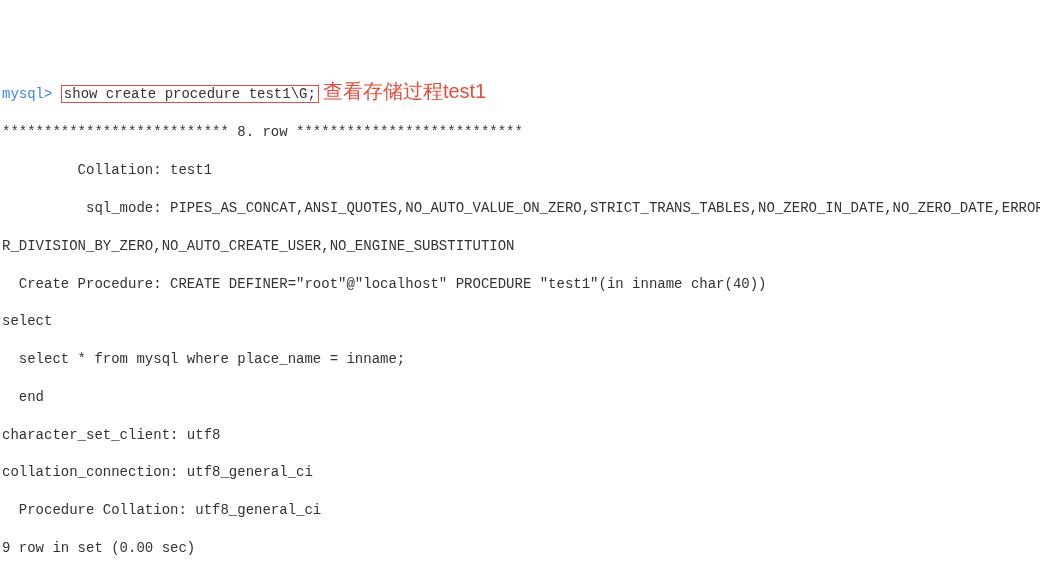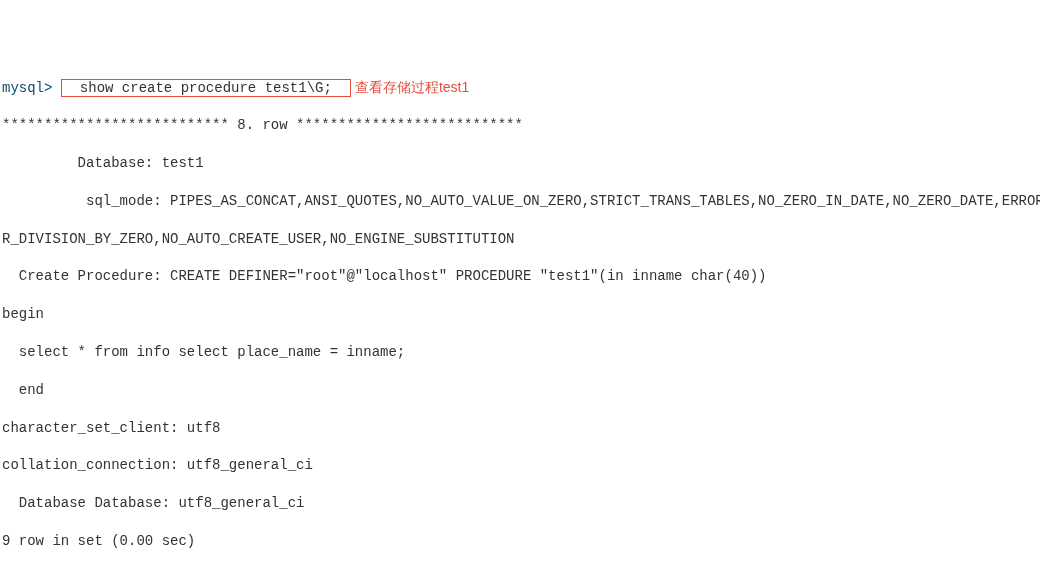--- a/index.html
+++ b/index.html
@@ -10,50 +10,50 @@
       line-height: 1.35;
       background: #ffffff;
       color: #333333;
       white-space: pre;
       overflow-x: hidden;
     }
     .line {
       display: block;
     }
     .prompt {
-      color: #0c4a6e;
+      color: #3b82f6;
     }
     .boxed {
       border: 1px solid #e74c3c;
-      padding: 0 18px;
+      padding: 0 2px;
     }
     .anno {
       color: #e74c3c;
       font-family: "Microsoft YaHei", sans-serif;
-      font-size: 14px;
+      font-size: 20px;
       margin-left: 4px;
     }
   </style>
 </head>
 <body>
 
 
 
 <span class="line"><span class="prompt">mysql&gt;</span> <span class="boxed">show create procedure test1\G;</span><span class="anno">查看存储过程test1</span></span>
 <span class="line">*************************** 8. row ***************************</span>
-<span class="line">         Database: test1</span>
+<span class="line">         Collation: test1</span>
 <span class="line">          sql_mode: PIPES_AS_CONCAT,ANSI_QUOTES,NO_AUTO_VALUE_ON_ZERO,STRICT_TRANS_TABLES,NO_ZERO_IN_DATE,NO_ZERO_DATE,ERROR_FO</span>
 <span class="line">R_DIVISION_BY_ZERO,NO_AUTO_CREATE_USER,NO_ENGINE_SUBSTITUTION</span>
 <span class="line">  Create Procedure: CREATE DEFINER="root"@"localhost" PROCEDURE "test1"(in inname char(40))</span>
-<span class="line">begin</span>
-<span class="line">  select * from info select place_name = inname;</span>
+<span class="line">select</span>
+<span class="line">  select * from mysql where place_name = inname;</span>
 <span class="line">  end</span>
 <span class="line">character_set_client: utf8</span>
 <span class="line">collation_connection: utf8_general_ci</span>
-<span class="line">  Database Database: utf8_general_ci</span>
+<span class="line">  Procedure Collation: utf8_general_ci</span>
 <span class="line">9 row in set (0.00 sec)</span>
 <span class="line"> </span>
 
 
 
 
 
 
 
 

